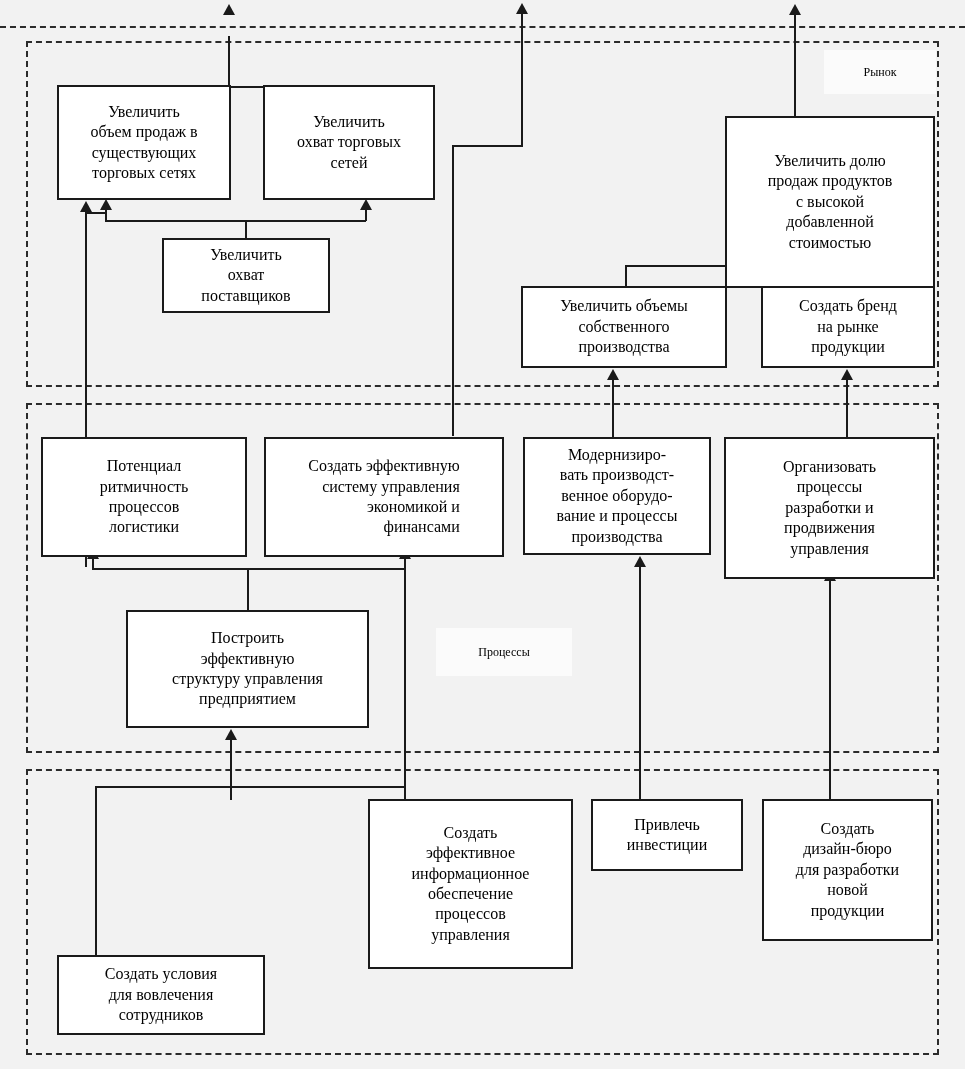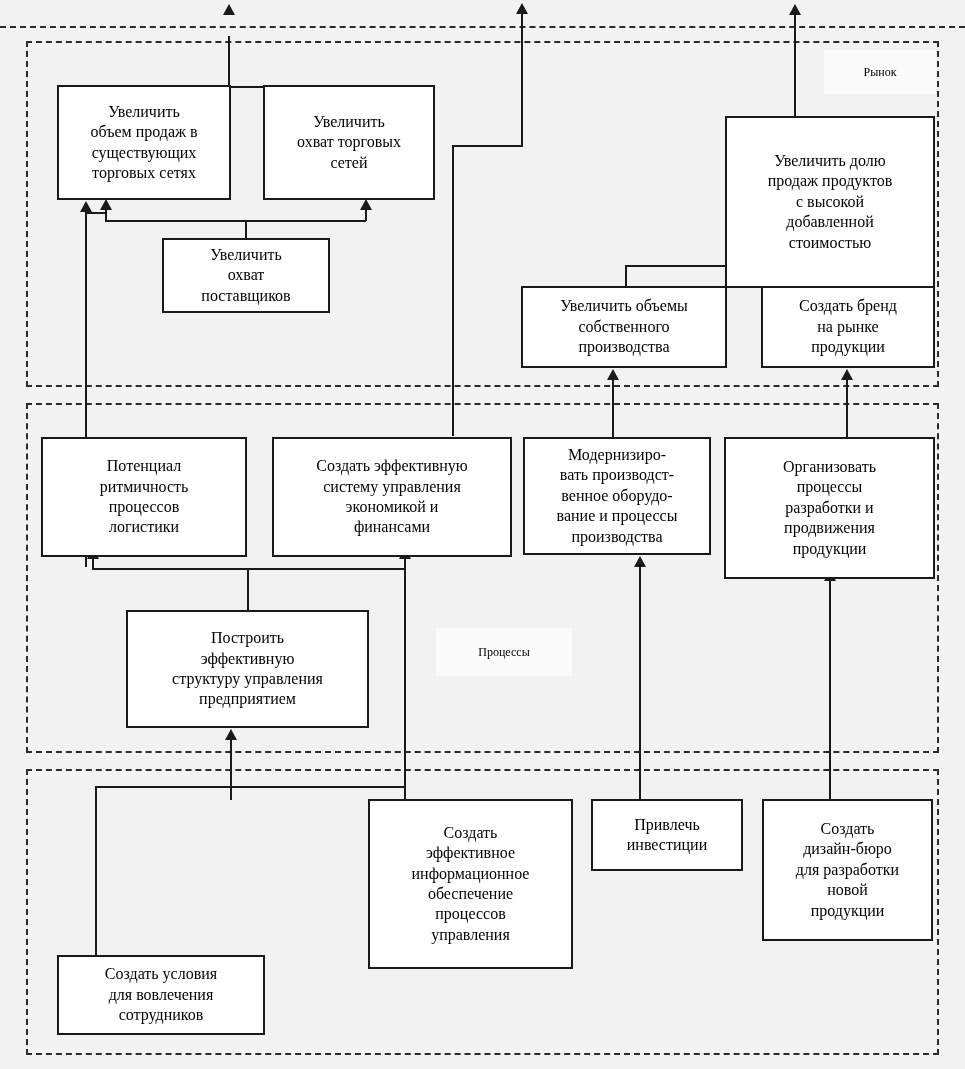--- a/index.html
+++ b/index.html
@@ -180,36 +180,36 @@
 
   <div class="node" style="left:761px; top:286px; width:174px; height:82px;">Создать бренд
 на рынке
 продукции</div>
 
   <div class="node" style="left:41px; top:437px; width:206px; height:120px;">Потенциал
 ритмичность
 процессов
 логистики</div>
 
-  <div class="node" style="left:272px; top:437px; width:240px; height:120px;">Создать эффективную
+  <div class="node" style="left:264px; top:437px; width:240px; height:120px;text-align:right;">Создать эффективную
 систему управления
 экономикой и
 финансами</div>
 
   <div class="node" style="left:523px; top:437px; width:188px; height:118px;">Модернизиро-
 вать производст-
 венное  оборудо-
 вание и процессы
 производства</div>
 
   <div class="node" style="left:724px; top:437px; width:211px; height:142px;">Организовать
 процессы
 разработки и
 продвижения
-продукции</div>
+управления</div>
 
   <div class="node" style="left:126px; top:610px; width:243px; height:118px;">Построить
 эффективную
 структуру управления
 предприятием</div>
 
 
   <div class="node" style="left:368px; top:799px; width:205px; height:170px;">Создать
 эффективное
 информационное

